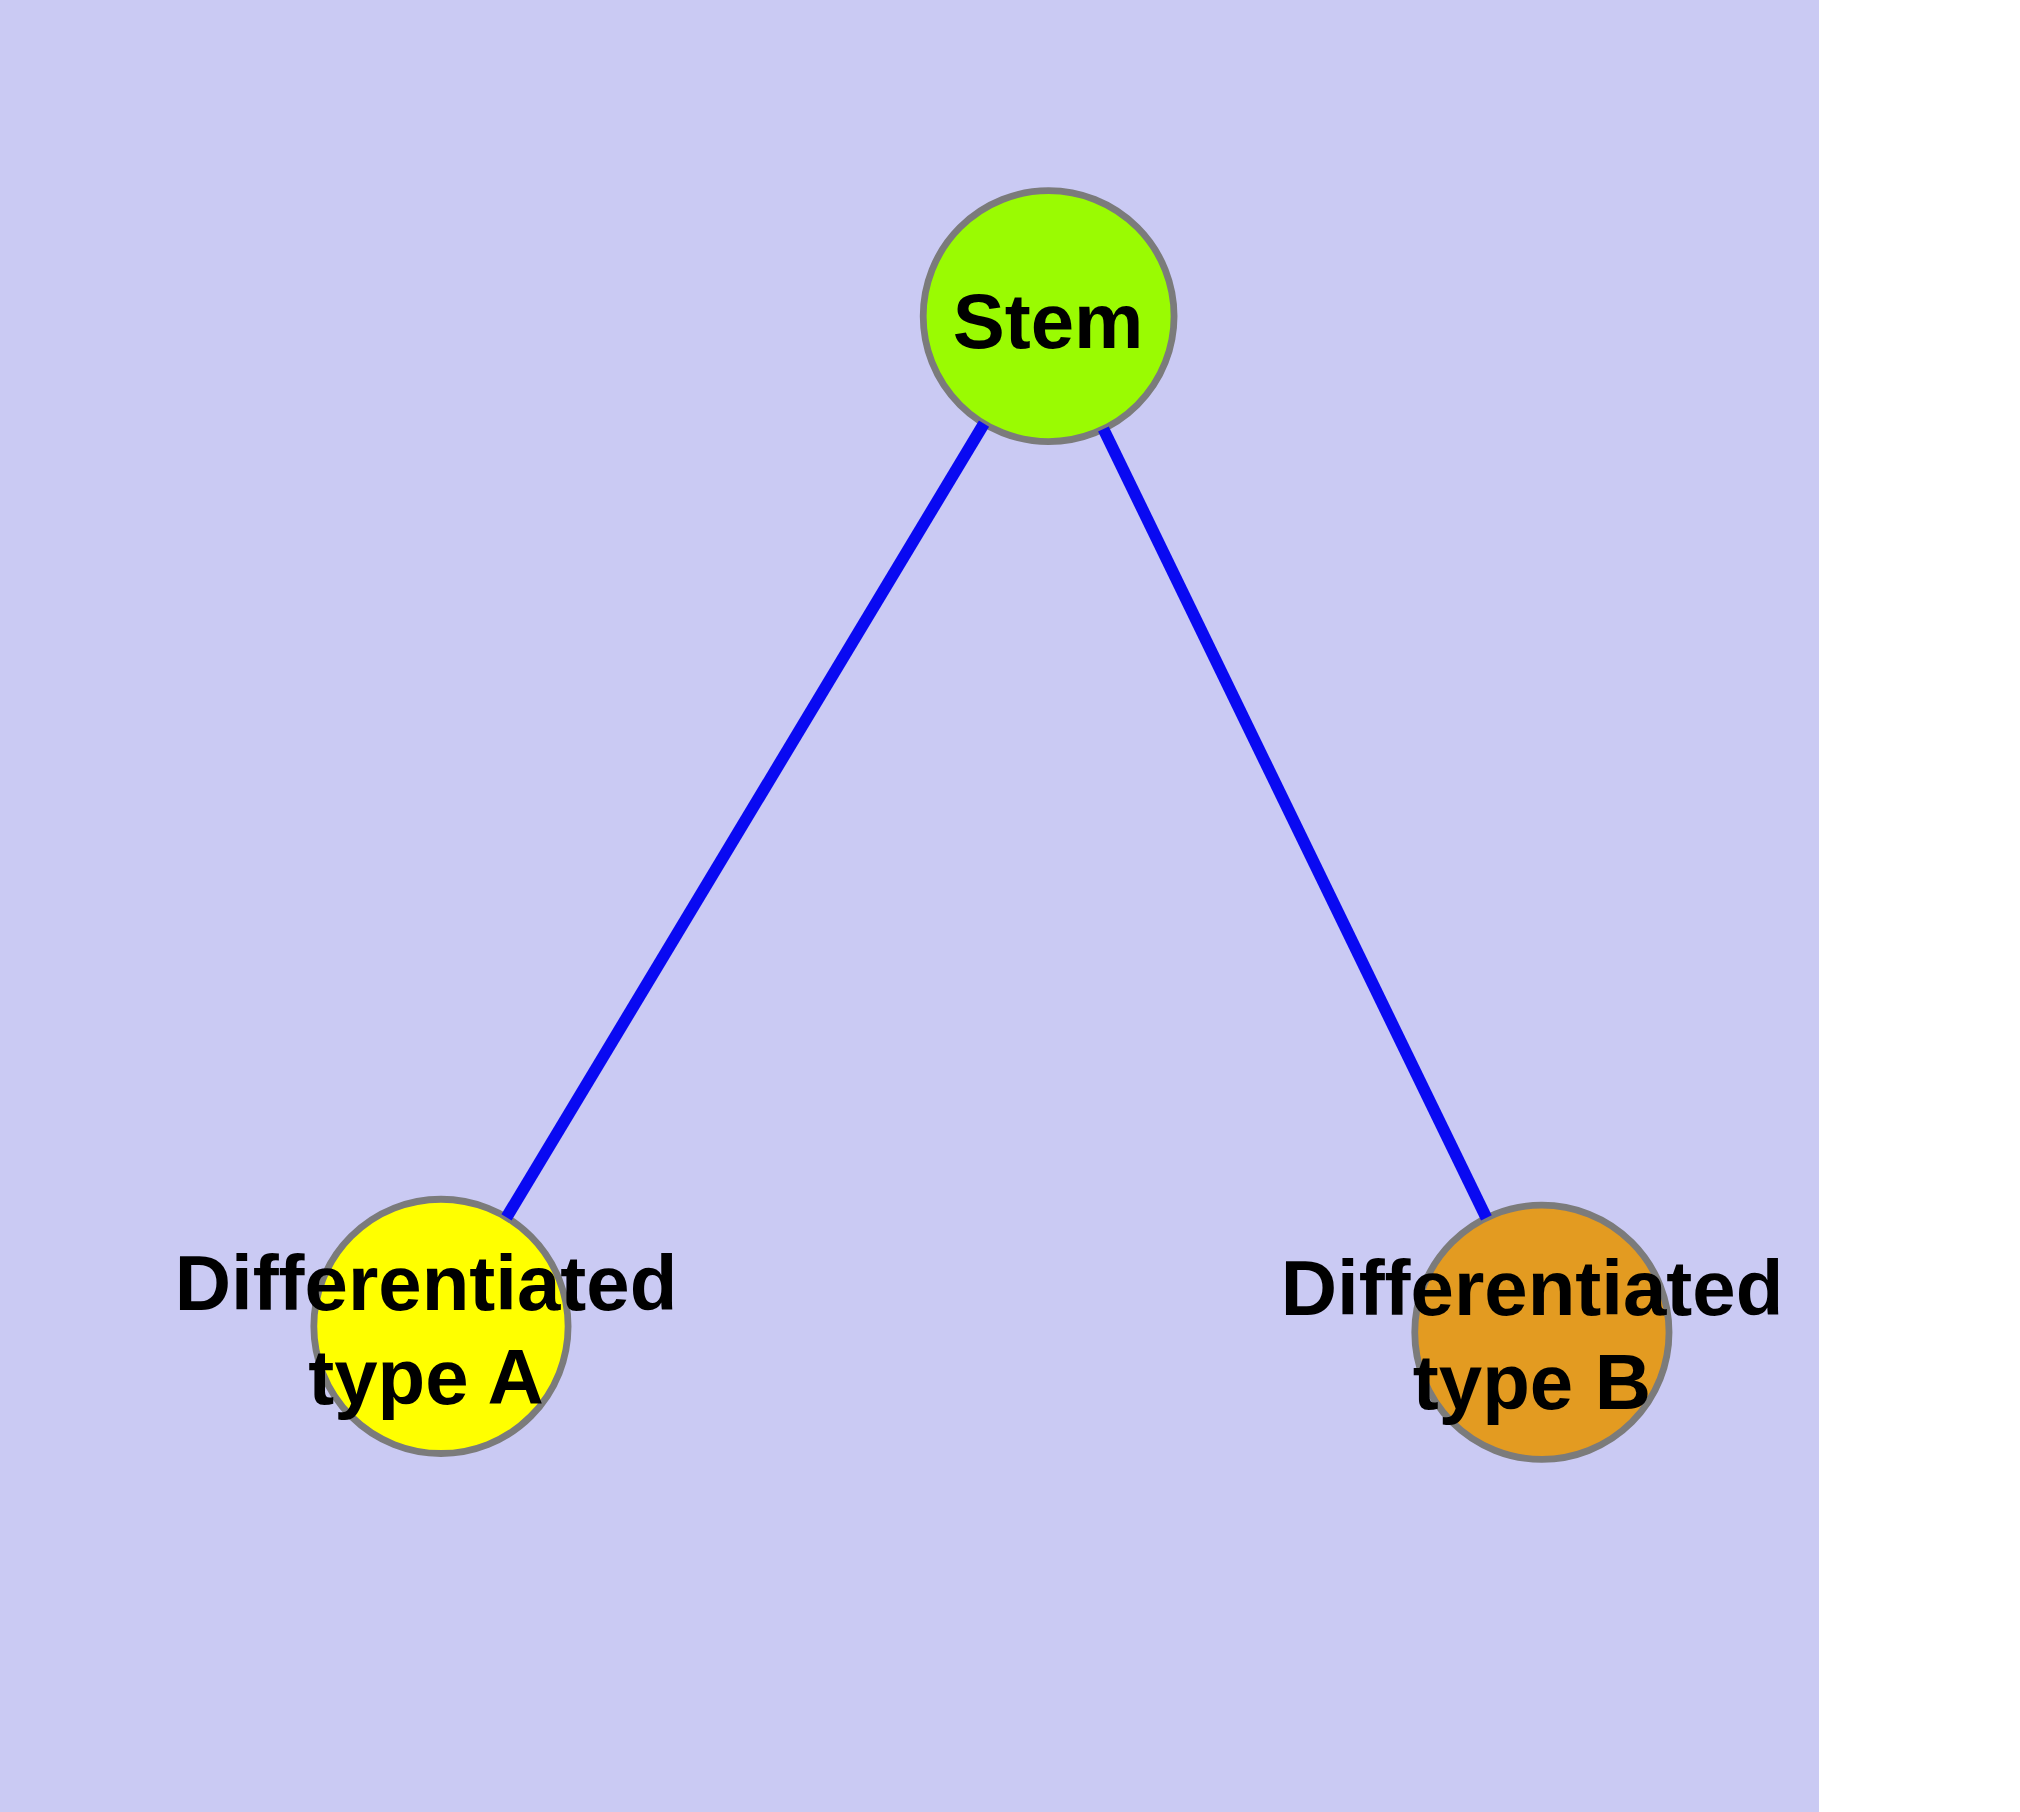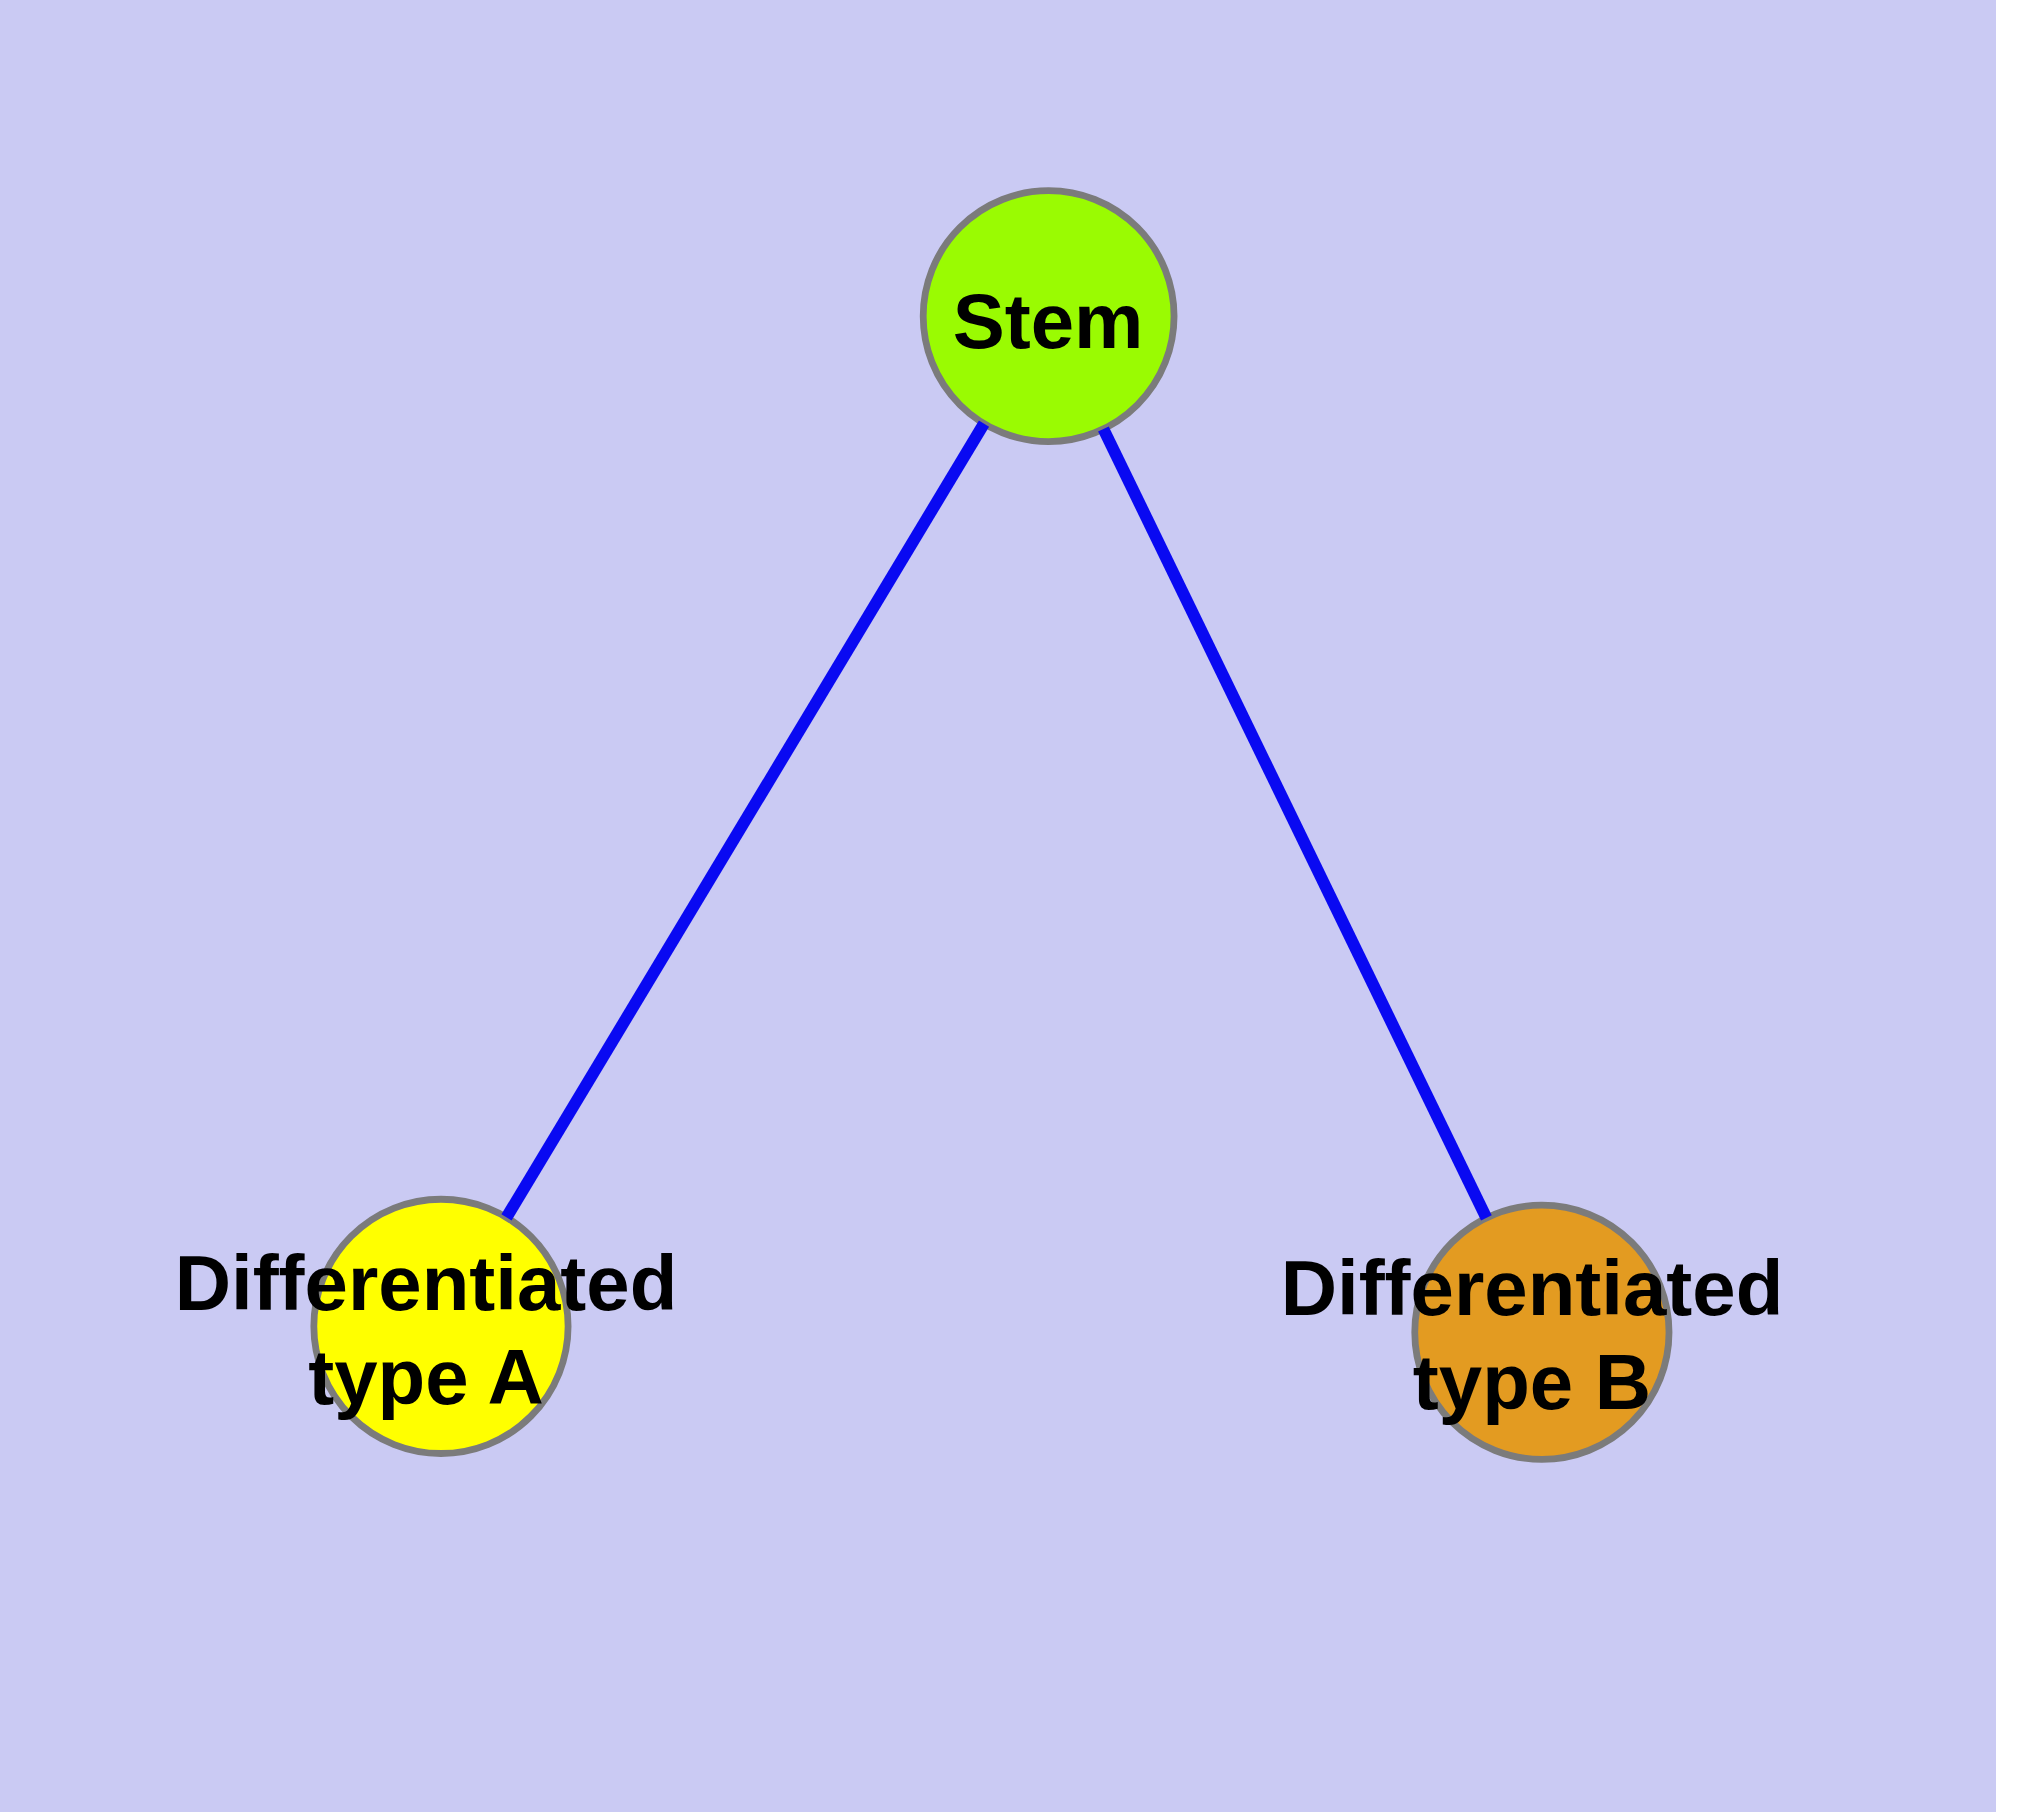--- a/index.html
+++ b/index.html
@@ -7,21 +7,21 @@
     padding: 0;
   }
   body {
     width: 2021px;
     height: 1812px;
     overflow: hidden;
     font-family: "Liberation Sans", sans-serif;
   }
   .canvas {
     position: relative;
-    width: 1996px;
+    width: 1819px;
     height: 1812px;
   }
   .graph-svg {
     position: absolute;
     left: 0;
     top: 0;
     width: 2021px;
     height: 1812px;
     display: block;
   }

